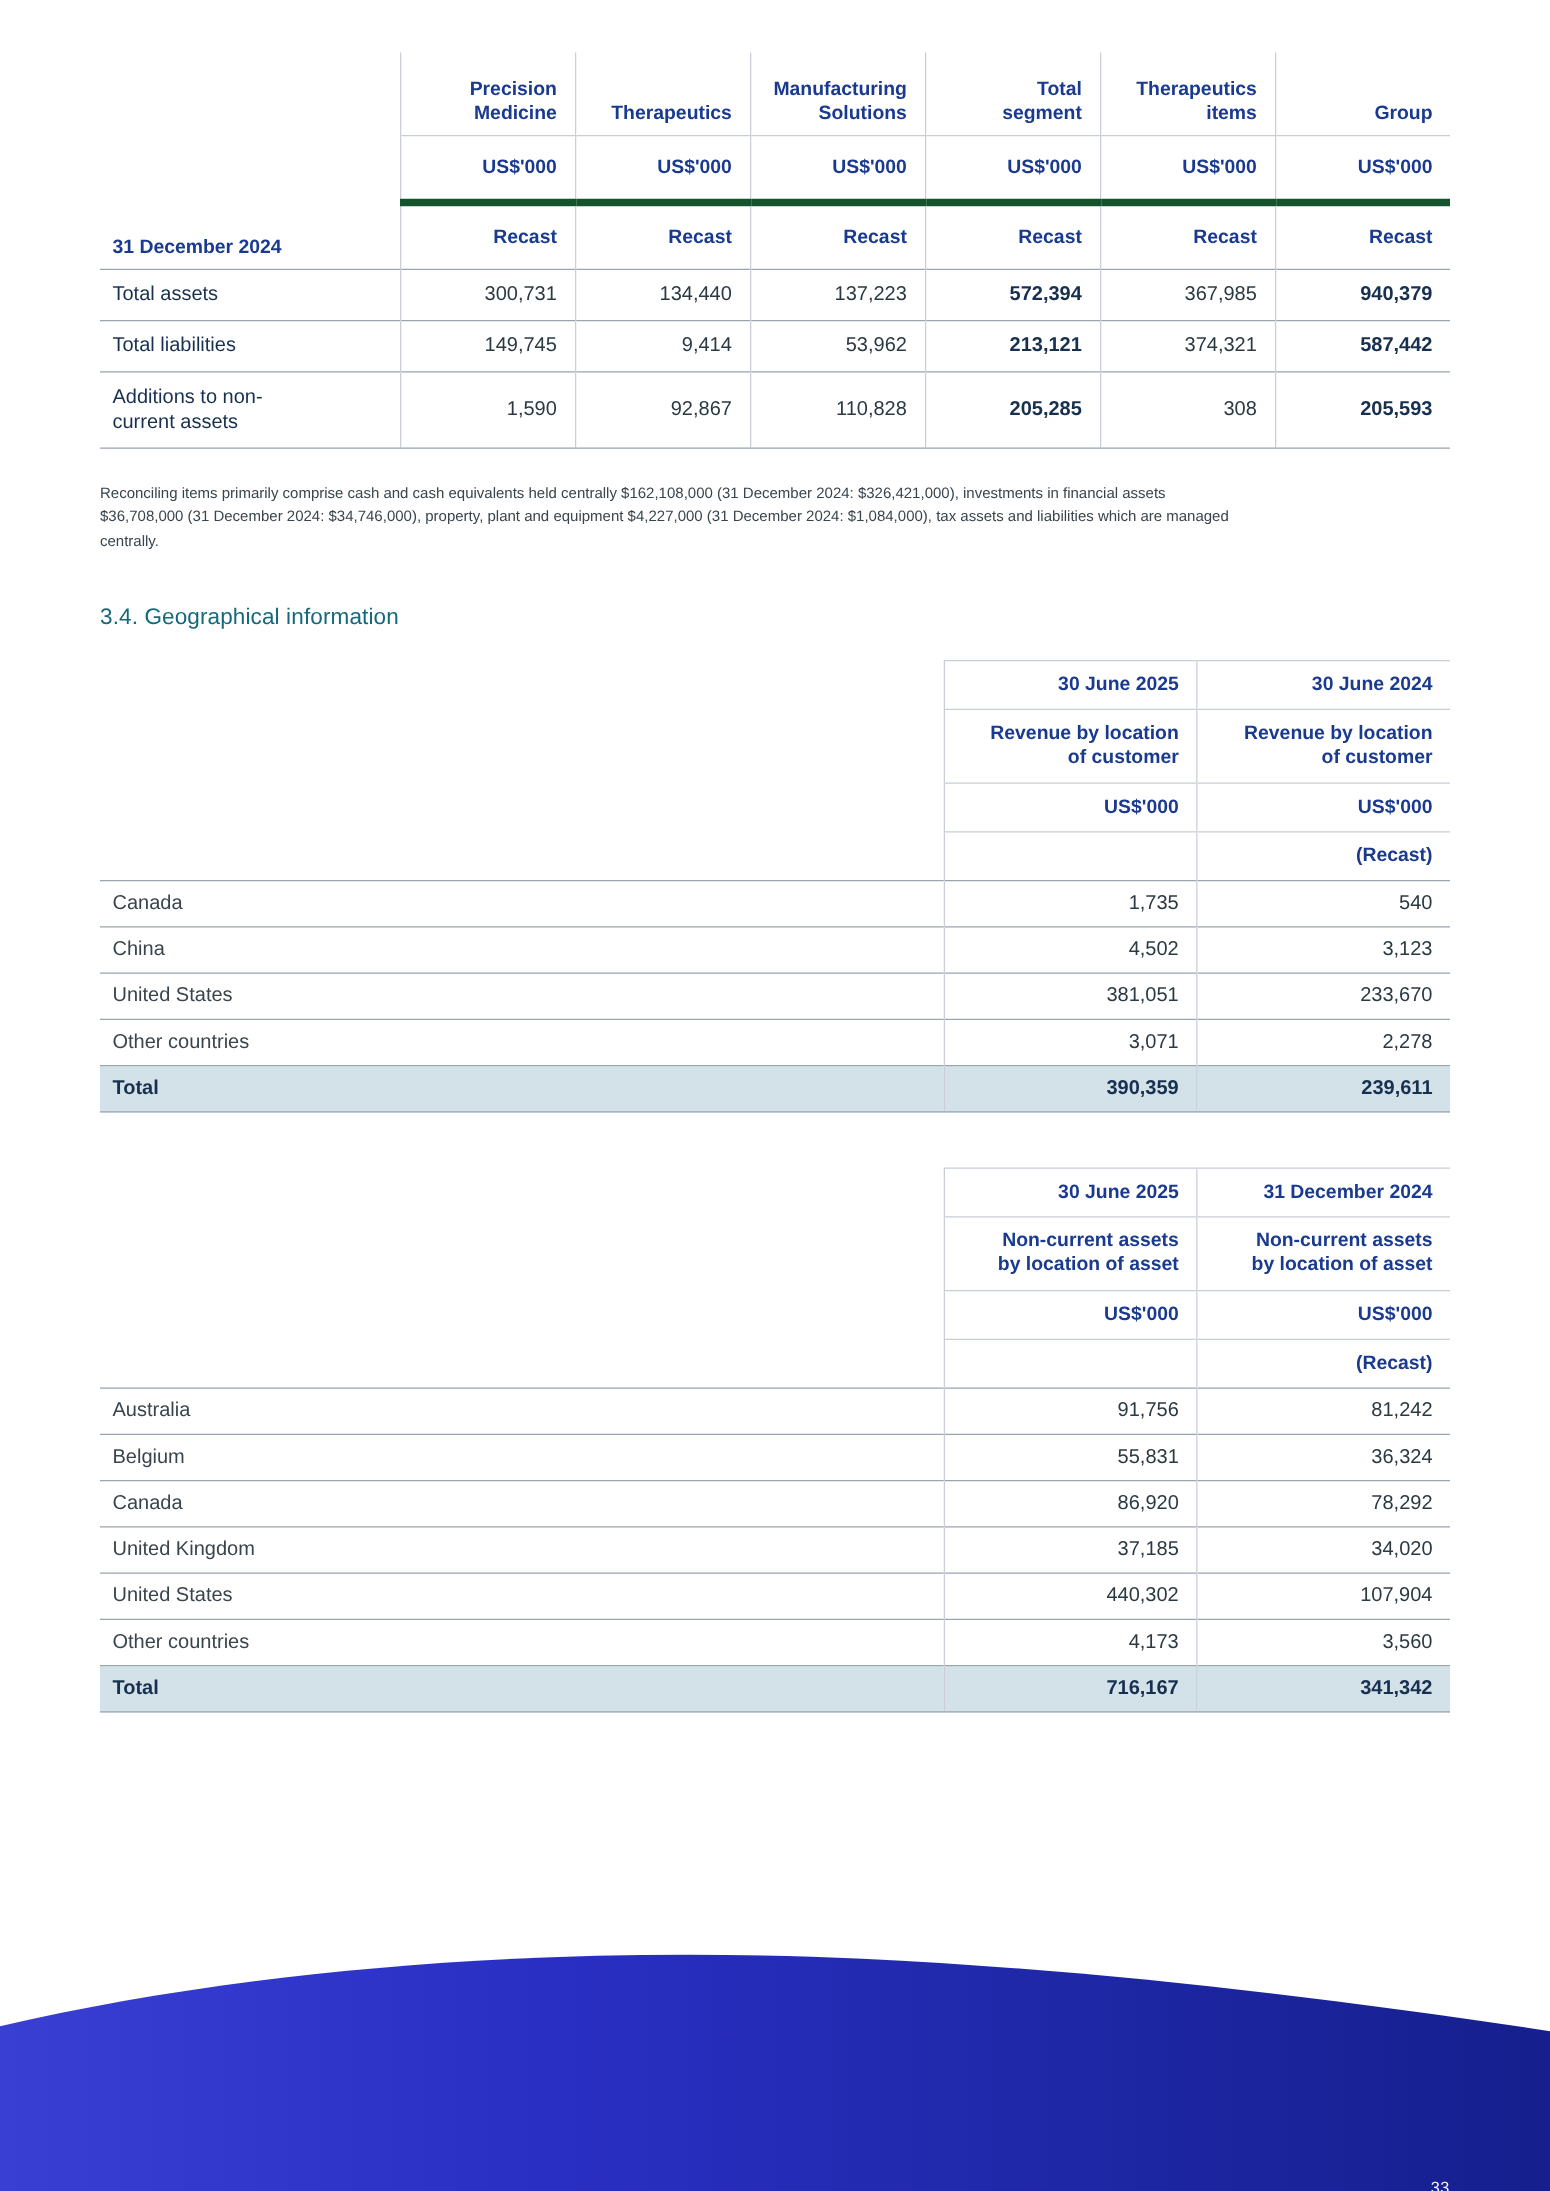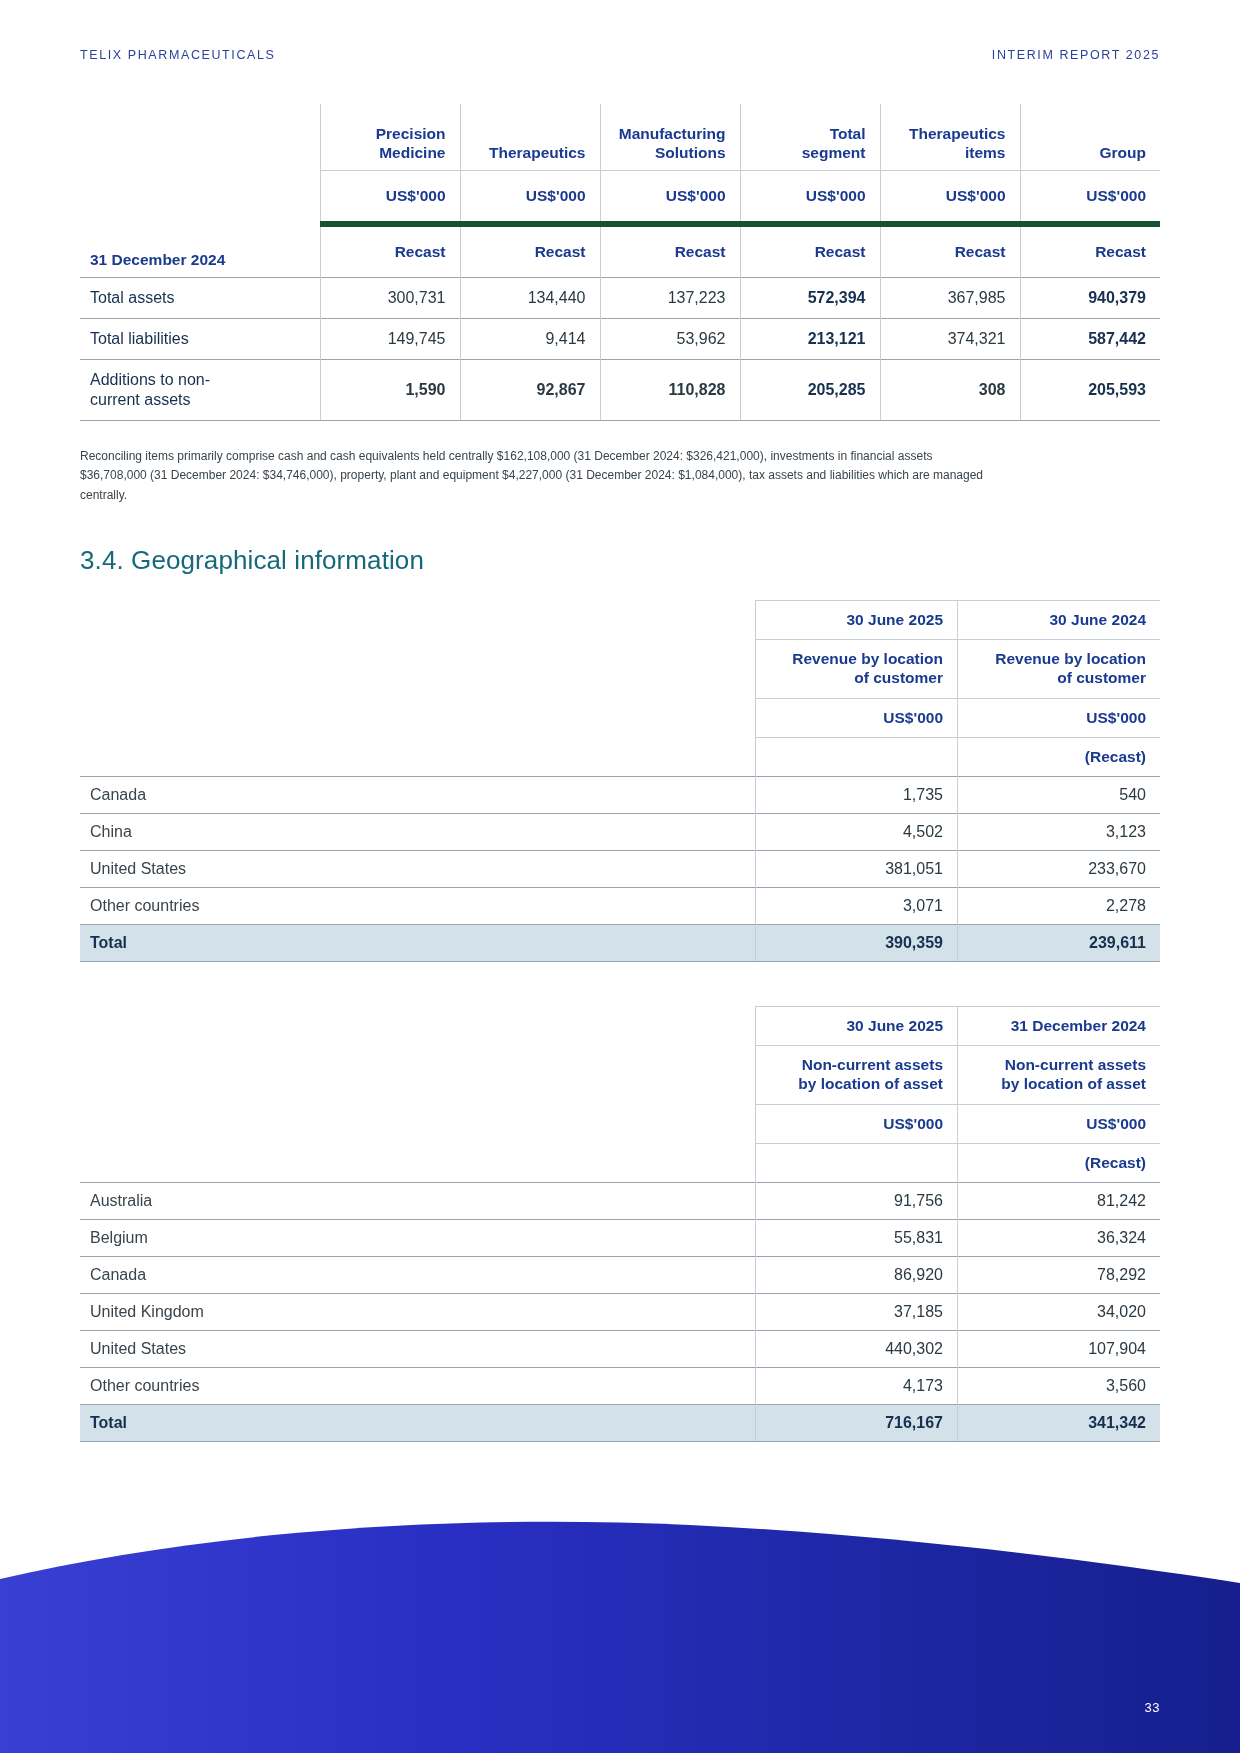--- a/index.html
+++ b/index.html
@@ -89,35 +89,35 @@
   }
   .seg-table .body-row td.rowlabel {
     border-left: none;
     text-align: left;
     font-weight: 400;
     padding-left: 10px;
     color: #17304f;
     line-height: 1.25;
   }
   .seg-table .body-row td.b { font-weight: 700; color: #17304f; }
-  .seg-table .last-row td { border-bottom: 1px solid #9aa4b0; font-weight: bold; }
+  .seg-table .last-row td { border-bottom: 1px solid #9aa4b0; }
 
   
   .para {
     width: 920px;
     margin-top: 26px;
     font-size: 12px;
     line-height: 1.62;
     color: #39444c;
   }
 
   
   h2.section-heading {
     color: #15697a;
-    font-size: 26px;
+    font-size: 18px;
     font-weight: 400;
     margin: 40px 0 0 0;
     letter-spacing: 0.1px;
   }
 
   
   .geo-table { margin-top: 24px; }
   .geo-table col.c-label { width: 600px; }
   .geo-table col.c-num   { width: 180px; }
   .geo-table col.c-num2  { width: 180px; }
@@ -189,24 +189,20 @@
     color: #ffffff;
     font-size: 13px;
     letter-spacing: 0.5px;
   }
 </style>
 </head>
 <body>
 
 <div class="page">
 
-  <div class="running-head">
-    <span class="rh-left">TELIX PHARMACEUTICALS</span>
-    <span class="rh-right">INTERIM REPORT 2025</span>
-  </div>
 
   <table class="seg-table">
     <colgroup>
       <col class="c-label">
         <col class="c-num">
         <col class="c-num">
         <col class="c-num">
       <col class="c-num">
         <col class="c-num">
         <col class="c-num">

